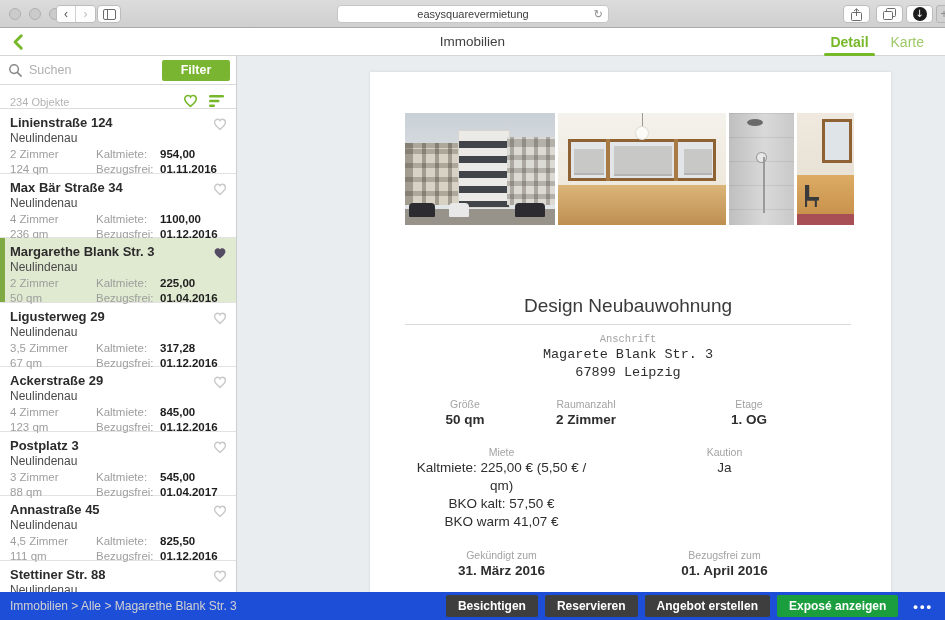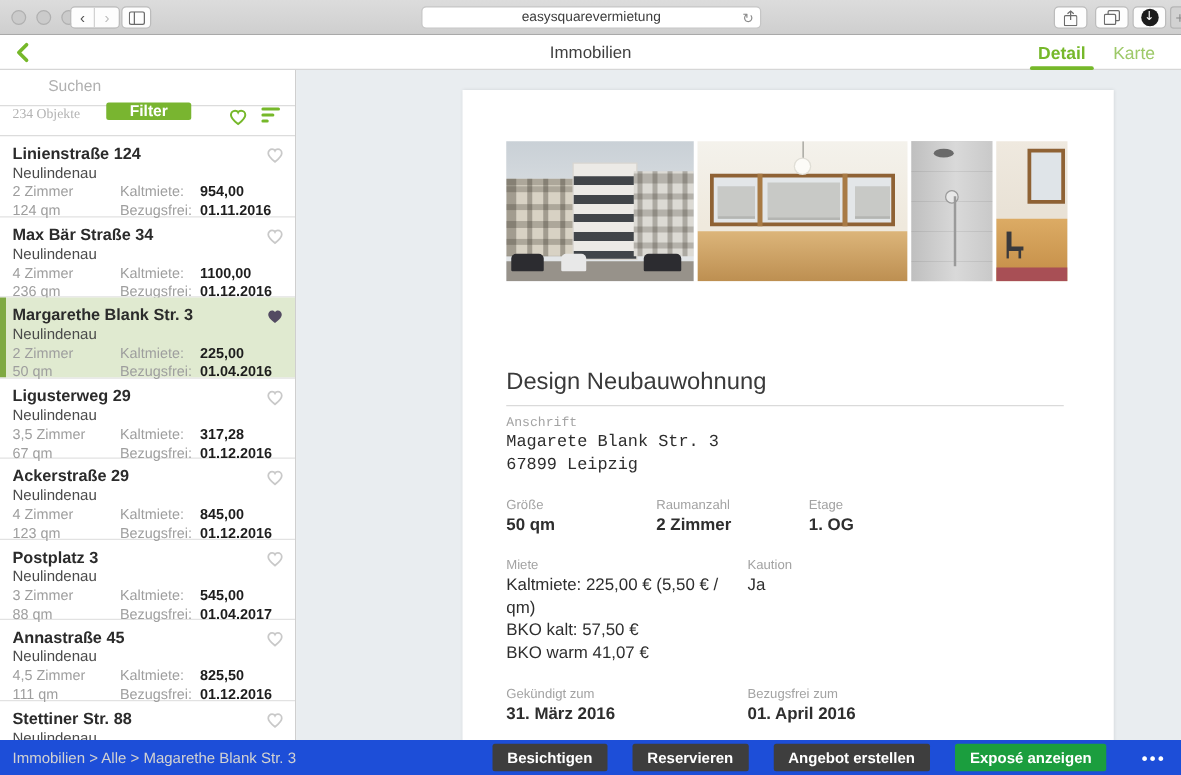--- a/index.html
+++ b/index.html
@@ -32,26 +32,26 @@
   .tab { font-size:14px; position:relative; height:28px; display:flex; align-items:center; padding:0 4px; }
   .tab.active { color:#76b82a; font-weight:bold; }
   .tab.active::after { content:""; position:absolute; left:-2px; right:-2px; bottom:0; height:3px; background:#76b82a; border-radius:2px; }
   .tab.inactive { color:#9dc968; }
 
   
   .main { position:absolute; left:0; top:56px; width:945px; height:536px; }
 
   
   .sidebar { position:absolute; left:0; top:0; width:237px; height:536px; background:#fff; border-right:1px solid #cfcfcf; overflow:hidden; }
-  .searchrow { height:29px; border-bottom:1px solid #dcdcdc; display:flex; align-items:center; padding:0 6px 0 8px; gap:6px;flex-direction:column; }
+  .searchrow { height:29px; border-bottom:1px solid #dcdcdc; display:flex; align-items:center; padding:0 6px 0 8px; gap:6px; }
   .searchrow input { flex:1; border:none; outline:none; font-size:12.5px; color:#444; font-family:inherit; min-width:0; }
   .searchrow input::placeholder { color:#b0b0b0; }
   .filterbtn { width:68px; height:21px; background:#79b530; color:#fff; font-size:12.5px; font-weight:bold; border:none;
                border-radius:2px; font-family:inherit; }
-  .countrow { height:24px; border-bottom:1px solid #dcdcdc; display:flex; align-items:flex-start; padding:0 10px;font-family:Liberation Serif, serif; }
+  .countrow { height:24px; border-bottom:1px solid #dcdcdc; display:flex; align-items:flex-end; padding:0 10px; }
   .countlbl { font-size:11px; color:#b3b3b3; flex:1; }
   .countrow .ic { margin-left:10px; }
 
   .prop-row { height:64.5px; border-bottom:1px solid #e2e2e2; padding:6px 10px 0 10px; position:relative; }
   .prop-row.selected { background:linear-gradient(90deg,#7fa942 0 5px,#e0ead0 5px); }
   .p-title { font-size:13px; font-weight:bold; color:#2b2b2b; line-height:16px; }
   .p-sub { font-size:12px; color:#4a4a4a; line-height:15px; }
   .p-grid { display:grid; grid-template-columns:86px 64px 1fr; font-size:11.5px; line-height:15px; margin-top:1px; }
   .p-dim { color:#9e9e9e; }
   .p-val { color:#1d1d1d; font-weight:bold; }
@@ -83,34 +83,34 @@
          background-image:repeating-linear-gradient(rgba(0,0,0,.07) 0 1px,transparent 1px 24px),linear-gradient(90deg,#bfbfbf,#d9d9d9 55%,#c9c9c9); }
   .ph3 .head { position:absolute; left:18px; top:6px; width:16px; height:7px; border-radius:50%; background:#6a6a6a; }
   .ph3 .pipe { position:absolute; left:34px; top:44px; width:2px; height:56px; background:#9a9a9a; }
   .ph3 .tap { position:absolute; left:28px; top:40px; width:9px; height:9px; border-radius:50%; background:#e8e8e8; box-shadow:0 0 0 1px #9a9a9a; }
   .ph4 { width:57px; background:linear-gradient(#efe9df,#e9e2d6 50%); }
   .ph4 .floor { position:absolute; left:0; bottom:0; width:100%; height:50px; background:linear-gradient(#dcab64,#c38c46); }
   .ph4 .win { position:absolute; right:2px; top:6px; width:30px; height:44px; background:#dfe4e8; border:3px solid #8f6234; }
   .ph4 .rug { position:absolute; left:0; bottom:0; width:100%; height:11px; background:#a84f55; }
   .ph4 .chair { position:absolute; left:8px; bottom:18px; width:14px; height:22px; background:#3a3a3c; clip-path:polygon(0 0,30% 0,30% 55%,100% 55%,100% 70%,85% 70%,85% 100%,70% 100%,70% 72%,15% 72%,15% 100%,0 100%); }
 
-  .cardbody { padding:0 40px 0 35px; }
+  .cardbody { padding:0 40px 0 35px;text-align:center; }
   .d-title { margin-top:70px; font-size:19px; color:#3a3a3a; }
   .d-hr { border:none; border-top:1px solid #dadada; margin-top:7px; }
   .lbl { font-size:10.5px; color:#a3a3a3; line-height:13px; }
   .val { font-size:13.5px; color:#2e2e2e; line-height:1.32; }
   .val.b { font-weight:bold; }
   .sec { margin-top:15px;font-family:Liberation Mono, monospace; }
   .cols3 { display:grid; grid-template-columns:120px 122px 1fr; margin-top:16px; }
   .cols2 { display:grid; grid-template-columns:193px 1fr; margin-top:18px; }
 
   
   .footer { position:absolute; left:0; bottom:0; width:945px; height:28px; background:#1d4ed8; display:flex; align-items:center; }
   .crumb { margin-left:10px; font-size:12px; color:#d2d2d2; }
-  .fbtns { margin-left:auto; display:flex; align-items:center; gap:20px; }
+  .fbtns { margin-left:auto; display:flex; align-items:center; gap:7px; }
   .fbtn { height:22px; padding:0 12px; background:#3e3e3e; color:#fff; font-size:12px; font-weight:bold;
           border:none; border-radius:2px; font-family:inherit; }
   .fbtn.primary { background:#1b9e3e; }
   .more { color:#fff; font-weight:bold; letter-spacing:2px; margin:0 12px 0 8px; font-size:13px; }
 
   svg { display:block; }
 </style>
 </head>
 <body>
 

